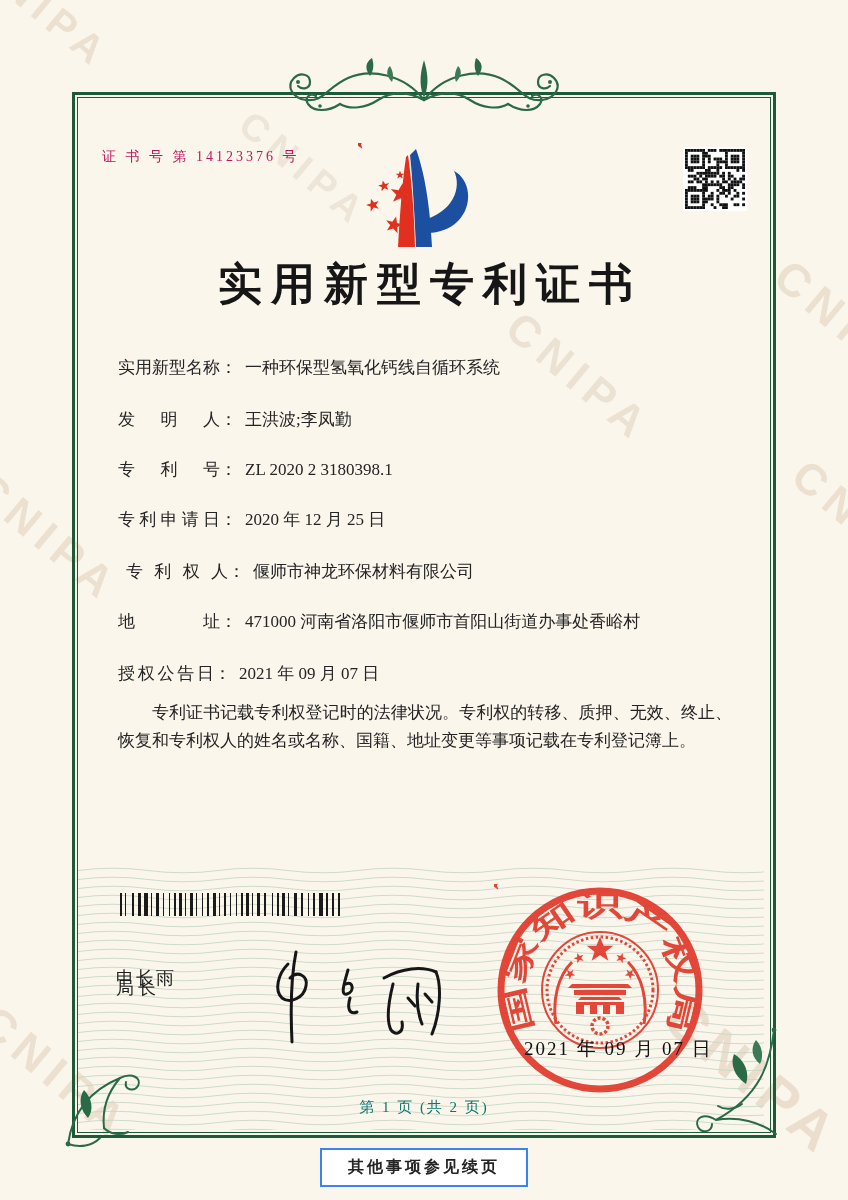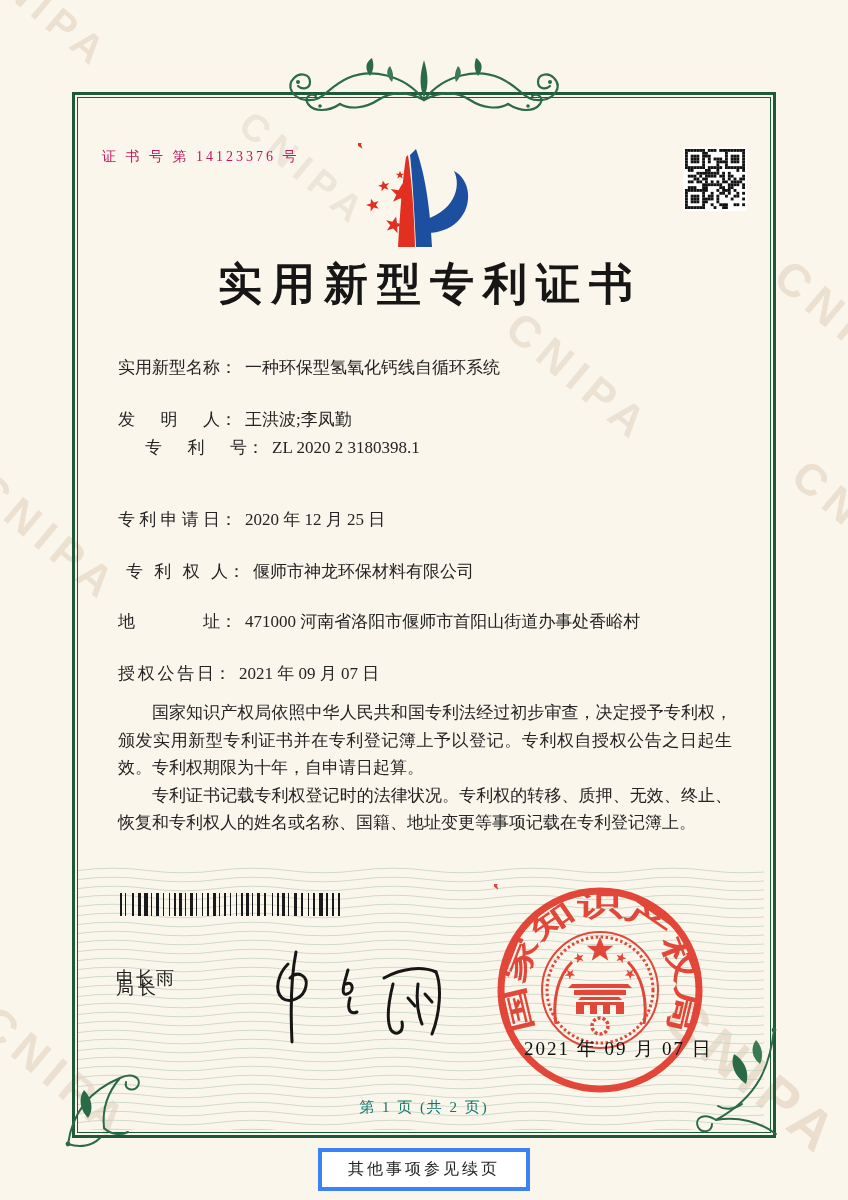--- a/index.html
+++ b/index.html
@@ -53,21 +53,21 @@
   .field-row{
     position:absolute;left:118px;z-index:4;font-size:17px;color:#242424;
     white-space:nowrap;
   }
   .field-label{
     display:inline-block;width:102px;text-align:justify;text-align-last:justify;
     vertical-align:top;
   }
   .field-label.narrow{width:96px;text-align-last:justify;}
   .field-colon{display:inline-block;margin-right:8px;}
-  .row1{top:356px;} .row2{top:408px;} .row3{top:436px;margin-left:27px;}
+  .row1{top:356px;} .row2{top:408px;} .row3{top:458px;}
   .row4{top:508px;} .row5{top:560px;margin-left:8px;} .row6{top:610px;}
   .row7{top:662px;display:flex;}
   .grant-pair-left{width:337px;}
   
   .body-text{
     position:absolute;left:118px;top:699px;width:614px;z-index:4;
     font-size:17px;line-height:27.5px;text-align:justify;color:#242424;
   }
   .body-text p{margin:0;text-indent:2em;}
   
@@ -79,22 +79,22 @@
   .seal-date{
     position:absolute;left:524px;top:1036px;z-index:6;
     font-size:19px;letter-spacing:2px;color:#101010;white-space:nowrap;
   }
   .page-num{
     position:absolute;left:0;top:1098px;width:848px;text-align:center;z-index:4;
     font-size:15px;letter-spacing:2px;color:#0f766e;
   }
   .continuation{
     position:absolute;left:50%;transform:translateX(-50%);top:1148px;z-index:4;
-    background:#ffffff;border:4px solid #3b82f6;padding:7px 26px;
-    font-size:16px;letter-spacing:3px;color:#242424;white-space:nowrap;
+    background:#ffffff;border:2px solid #3b82f6;padding:7px 26px;
+    font-size:16px;letter-spacing:3px;color:#242424;white-space:nowrap;font-weight:bold;
   }
 </style>
 </head>
 <body>
 
 <div class="wm wm1">CNIPA</div>
 <div class="wm wm2">CNIPA</div>
 <div class="wm wm3">CNIPA</div>
 <div class="wm wm4">CNIPA</div>
 <div class="wm wm5">CNIPA</div>
@@ -421,21 +421,20 @@
 <div class="field-row row6">
   <span class="field-label">地址</span><span class="field-colon">：</span><span>471000  河南省洛阳市偃师市首阳山街道办事处香峪村</span>
 </div>
 <div class="field-row row7">
   <span class="grant-pair-left">
     <span class="field-label narrow">授权公告日</span><span class="field-colon">：</span><span>2021 年 09 月 07 日</span>
   </span>
 </div>
 
 <div class="body-text">
-  <p>国家知识产权局依照中华人民共和国专利法经过初步审查，决定授予专利权，颁发实用新型专利证书并在专利登记簿上予以登记。专利权自授权公告之日起生效。专利权期限为十年，自申请日起算。</p>
   <p>专利证书记载专利权登记时的法律状况。专利权的转移、质押、无效、终止、恢复和专利权人的姓名或名称、国籍、地址变更等事项记载在专利登记簿上。</p>
 </div>
 
 <svg class="barcode" width="226" height="23">
   <g id="bar-group" fill="#1a1a1a">
       <rect x="0" y="0" width="2" height="23"></rect>
       <rect x="5" y="0" width="1" height="23"></rect>
       <rect x="12" y="0" width="2" height="23"></rect>
       <rect x="18" y="0" width="3" height="23"></rect>
       <rect x="24" y="0" width="4" height="23"></rect>

